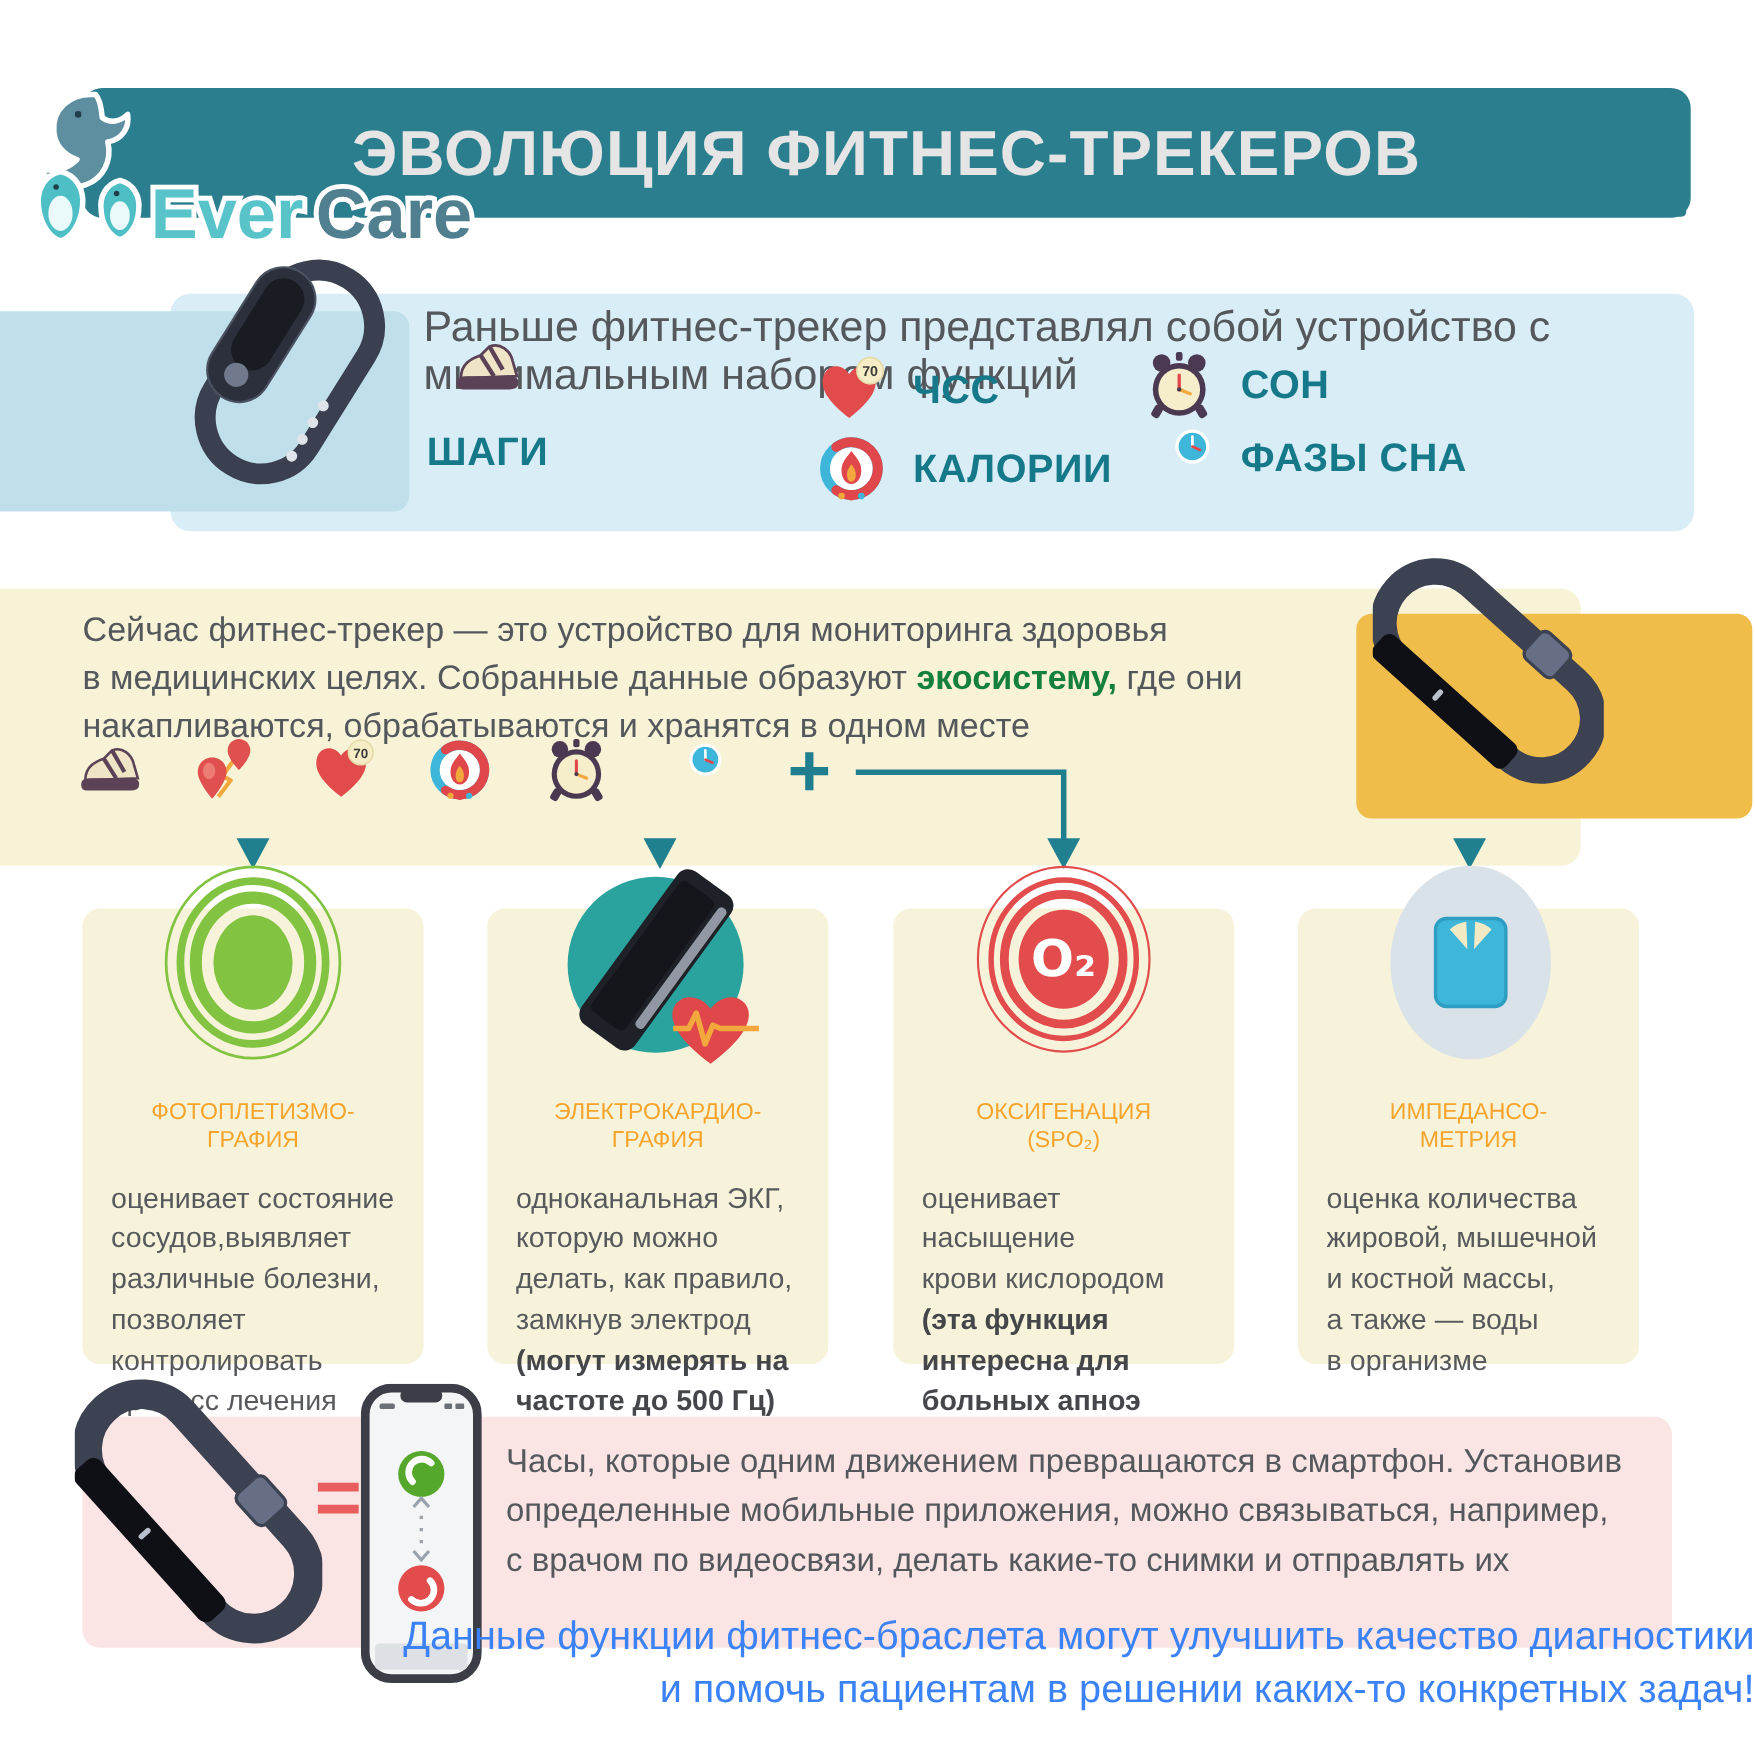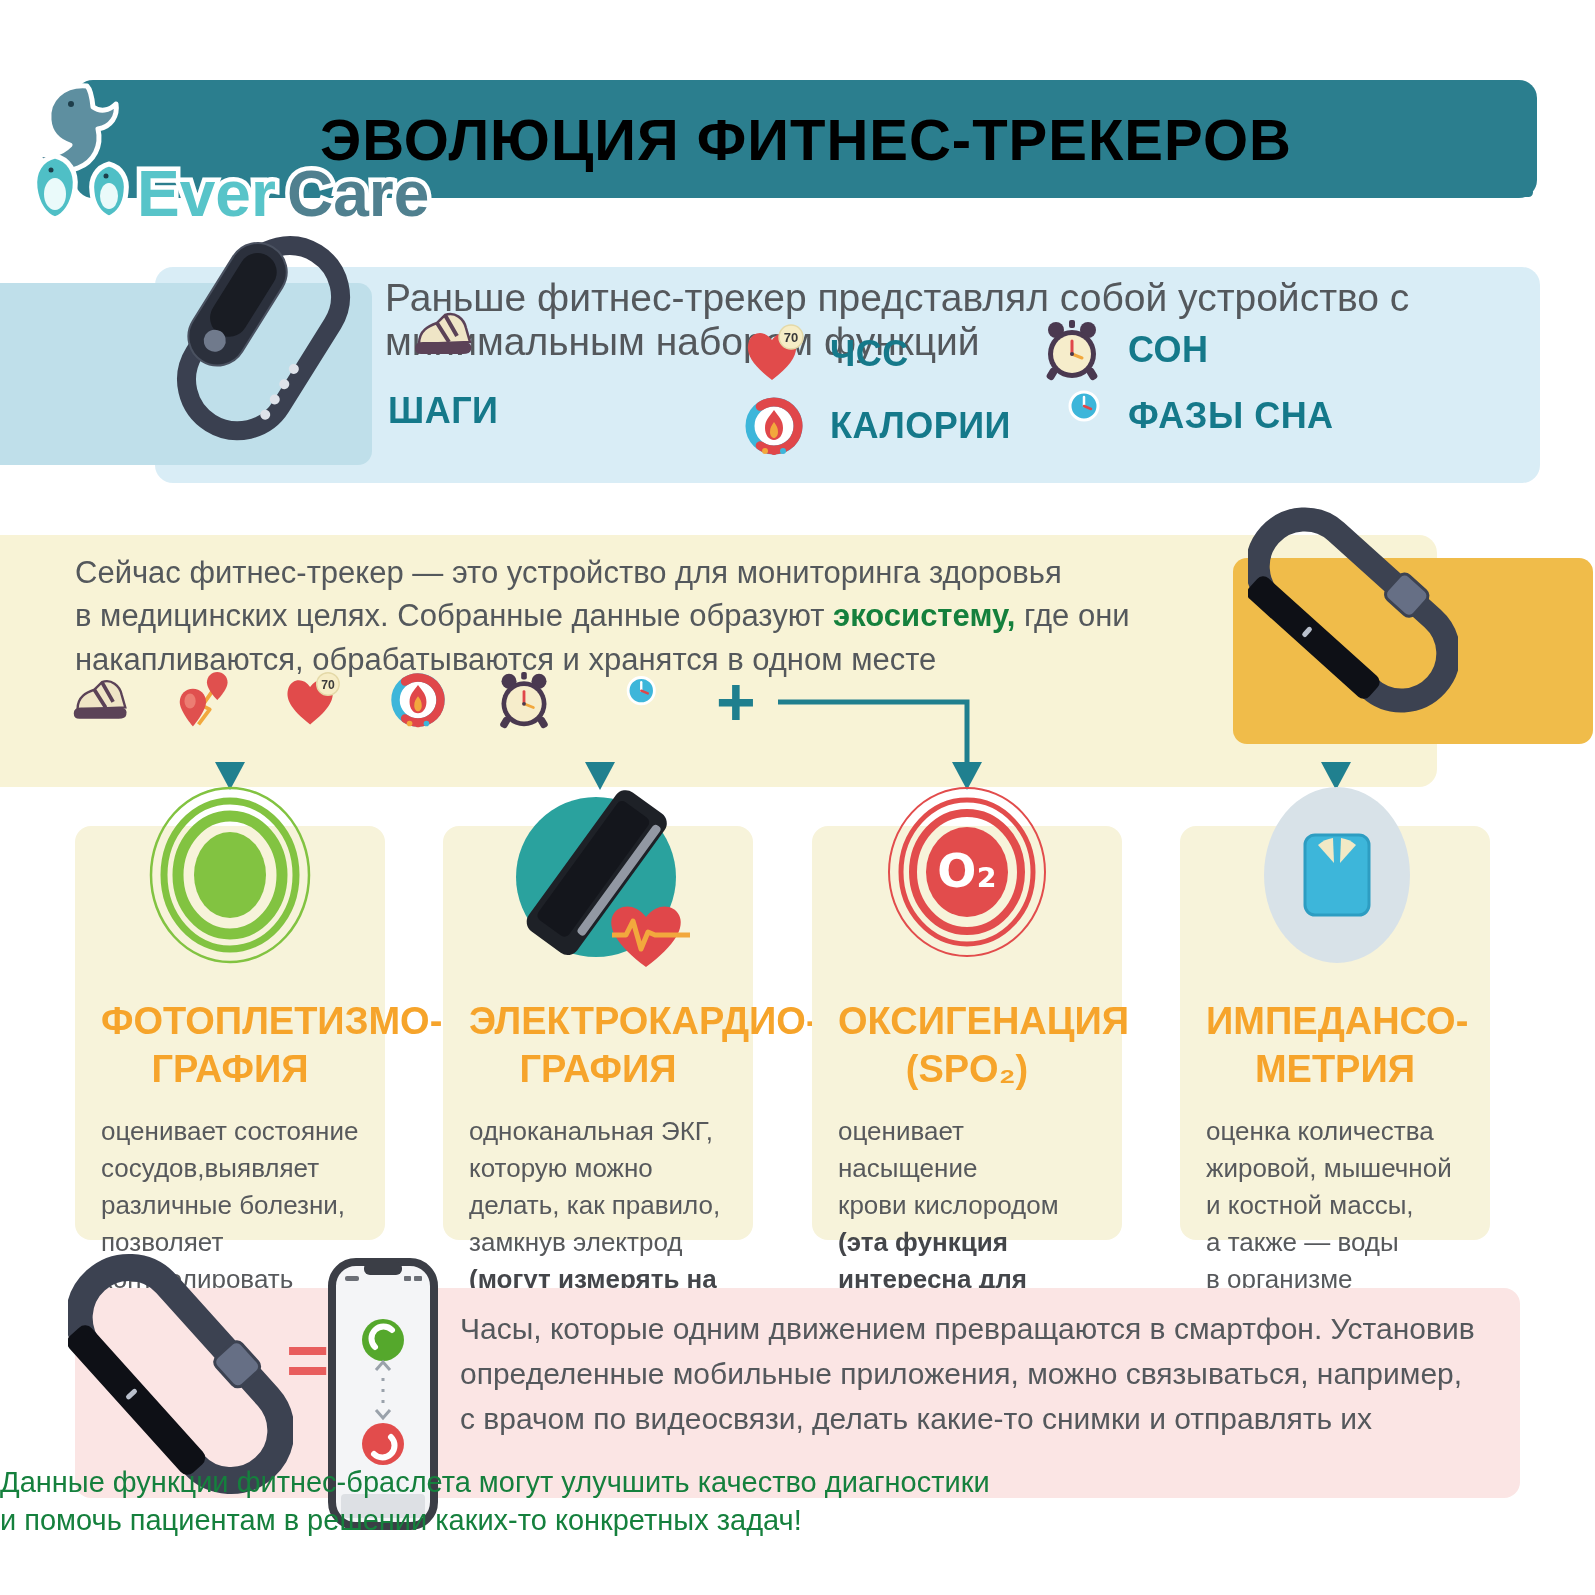--- a/index.html
+++ b/index.html
@@ -3,21 +3,21 @@
 <meta charset="utf-8">
 <style>
   html,body{margin:0;padding:0;background:#fff;}
   #canvas{position:relative;width:1595px;height:1595px;background:#ffffff;overflow:hidden;
           font-family:"Liberation Sans","DejaVu Sans",sans-serif;}
   .abs{position:absolute;}
   .pre{white-space:pre-line;}
   
   .header-bar{left:75px;top:80px;width:1462px;height:118px;background:#2b7e8e;border-radius:18px;
               display:flex;align-items:center;justify-content:center;}
-  .header-title{color:#000000;font-size:58px;font-weight:800;letter-spacing:1px;}
+  .header-title{color:#e5e5e5;font-size:58px;font-weight:800;letter-spacing:1px;}
   .logo-underline{left:470px;top:188px;width:1063px;height:9px;background:#2b7e8e;border-radius:5px;}
   
   .past-panel{left:155px;top:267px;width:1385px;height:216px;background:#d9edf6;border-radius:18px;}
   .past-accent{left:0;top:283px;width:372px;height:182px;background:#bfdfea;border-radius:0 14px 14px 0;}
   .past-intro{left:385px;top:276px;width:1160px;font-size:39px;color:#54585c;}
   .feature{display:flex;align-items:center;gap:24px;height:72px;}
   .feature .ic{width:64px;height:64px;flex:0 0 64px;}
   .feature-label{font-size:36px;font-weight:bold;color:#15798a;letter-spacing:.5px;}
   
   .present-panel{left:0;top:535px;width:1437px;height:252px;background:#f8f3d6;border-radius:0 18px 18px 0;}
@@ -26,33 +26,33 @@
   .gold-block{left:1233px;top:558px;width:360px;height:186px;background:#f0bc4a;border-radius:14px;}
   .mini-icons{left:70px;top:670px;display:flex;gap:46px;align-items:center;}
   .mini-icons .ic{width:60px;height:60px;}
   .plus-sign{left:716px;top:662px;font-size:68px;font-weight:bold;color:#1f7f8e;}
   
   .down-arrow{width:0;height:0;border-left:15px solid transparent;border-right:15px solid transparent;
               border-top:28px solid #20808f;}
   
   .card{top:826px;width:310px;height:414px;background:#f7f3da;border-radius:16px;box-sizing:border-box;
         padding:172px 26px 0 26px;text-align:center;}
-  .card-title{font-size:38px;line-height:1.25;font-weight:bold;color:#f6a42b;}
+  .card-title{font-size:21px;line-height:1.25;font-weight:normal;color:#f6a42b;}
   .card-body{margin-top:20px;text-align:left;font-size:26px;line-height:1.42;color:#57595c;}
   .card-body b{color:#44464a;}
   .cap-icon{top:785px;}
   .o2-label{position:absolute;left:0;top:0;width:100%;height:100%;display:flex;align-items:center;
             justify-content:center;color:#fff;font-size:46px;font-weight:bold;
             font-family:"DejaVu Sans",sans-serif;padding-bottom:8px;box-sizing:border-box;}
   
   .watch-panel{left:75px;top:1288px;width:1445px;height:210px;background:#fbe5e4;border-radius:16px;}
   .equals-sign{left:286px;top:1318px;font-size:74px;font-weight:bold;color:#e85d5d;}
   .watch-text{left:460px;top:1306px;width:1060px;font-size:30px;line-height:1.5;color:#54585c;}
   
-  .footer-note{left:0;top:1463px;width:1595px;text-align:left;font-size:29px;line-height:1.32;color:#15803d;}
+  .footer-note{left:0;top:1463px;width:1595px;text-align:right;font-size:36px;line-height:1.32;color:#3b82f6;}
 </style>
 </head>
 <body>
 
 <div id="canvas">
 
   <div class="abs logo-underline"></div>
   <div class="abs header-bar">
     <div class="header-title">ЭВОЛЮЦИЯ ФИТНЕС-ТРЕКЕРОВ</div>
   </div>

